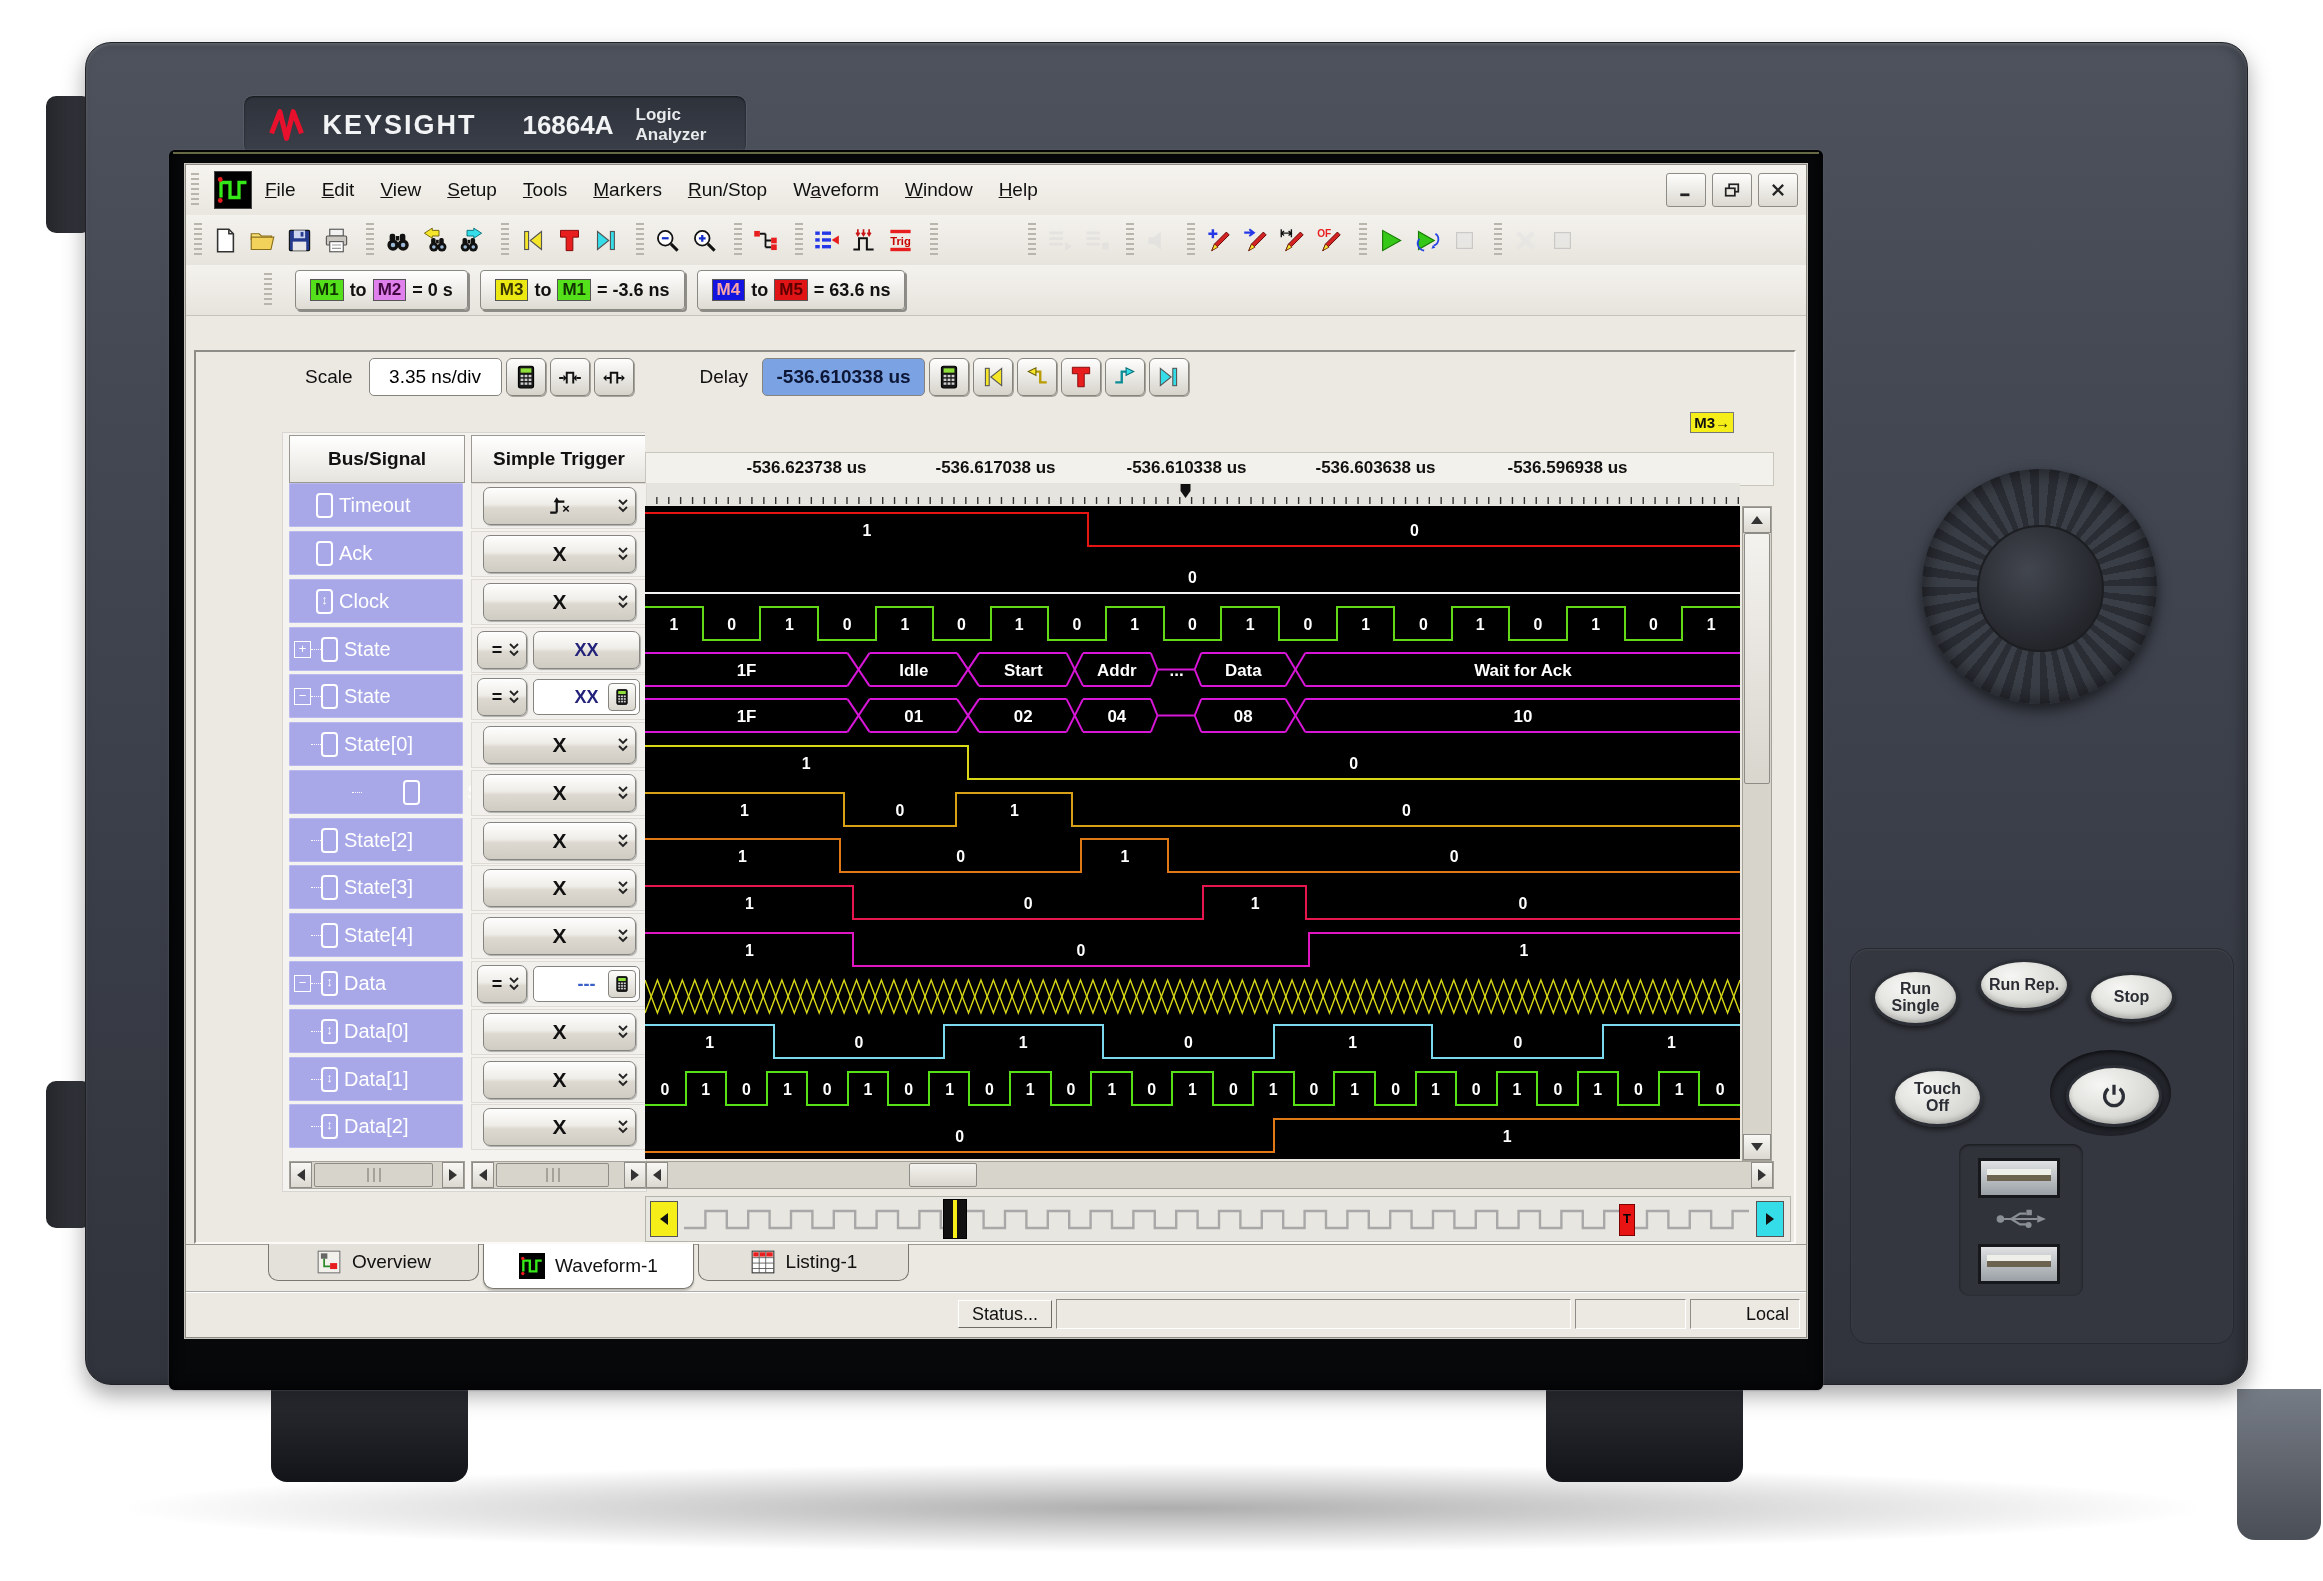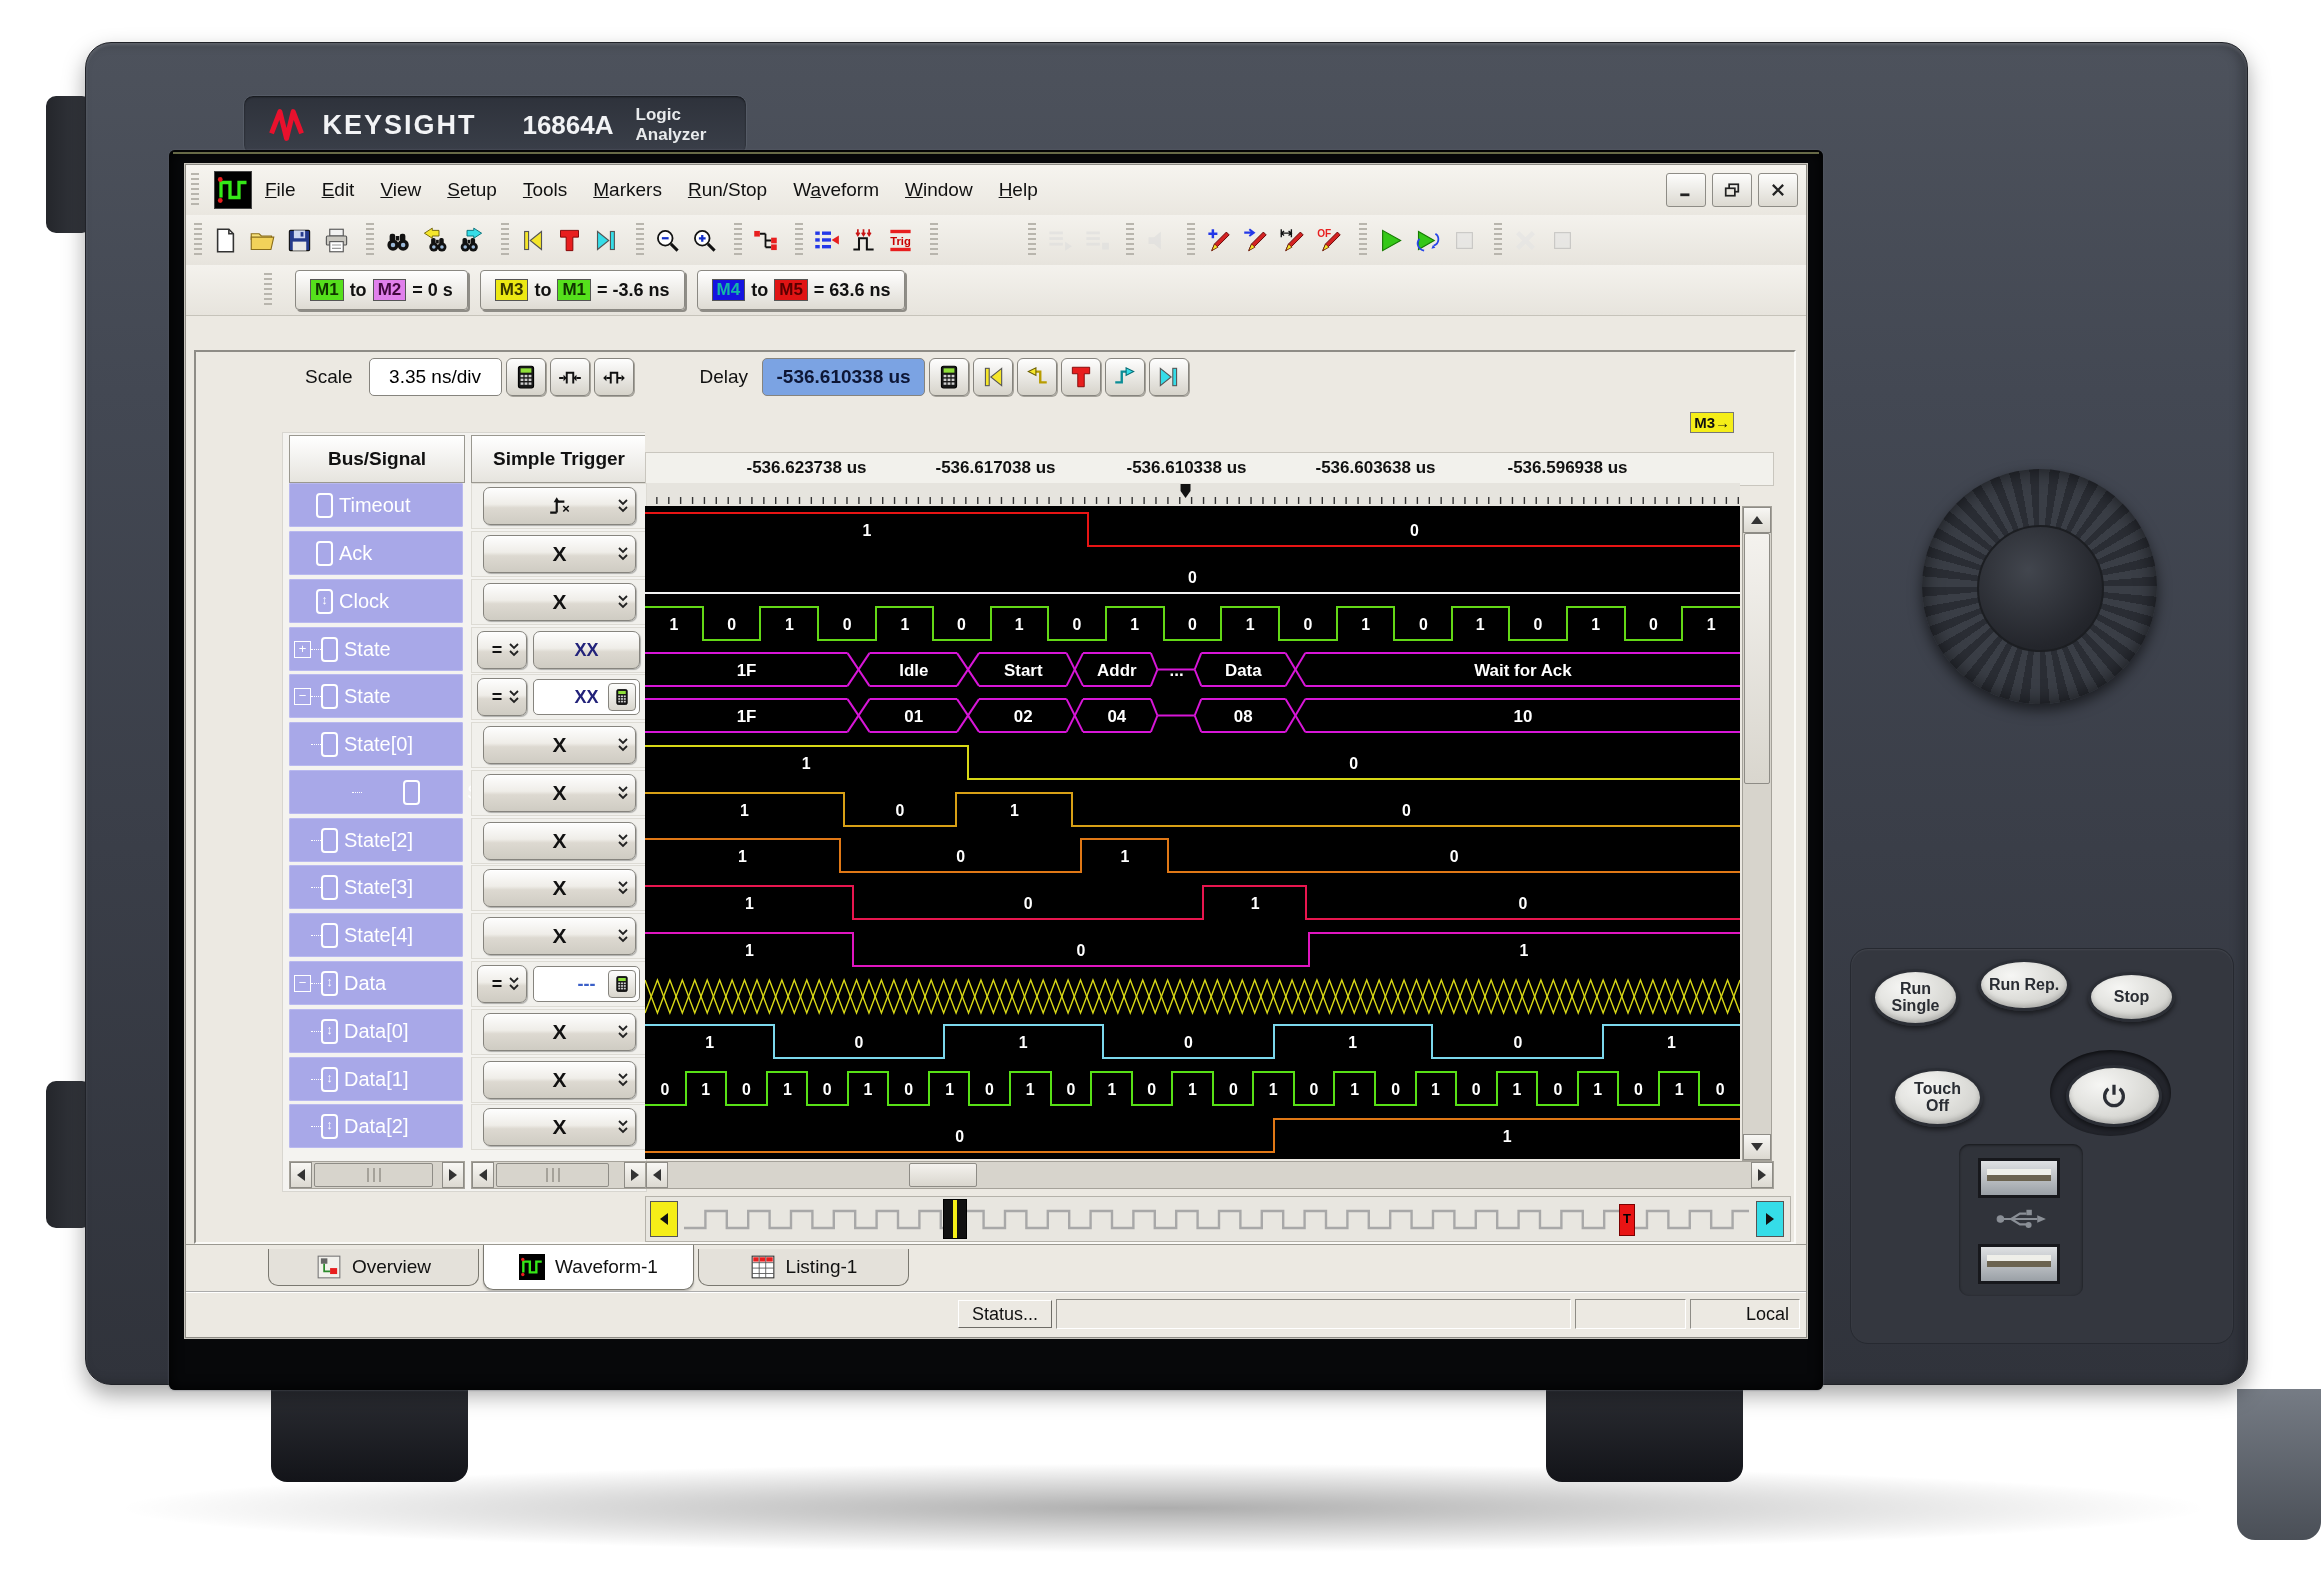--- a/index.html
+++ b/index.html
@@ -83,21 +83,21 @@
   .tri.u{border-left:6px solid transparent;border-right:6px solid transparent;border-bottom:8px solid #333;}
   .tri.d{border-left:6px solid transparent;border-right:6px solid transparent;border-top:8px solid #333;}
   
   .overview{left:459px;top:1031px;width:1144px;height:44px;background:#e8e6e0;border:1px solid #b5b2aa;}
   .ov-btn{position:absolute;top:4px;width:26px;height:34px;border:1px solid #555;display:flex;align-items:center;justify-content:center;}
   .ov-cursor{position:absolute;top:2px;width:22px;height:38px;background:#111;border:1px solid #000;}
   .ov-cursor::after{content:"";position:absolute;left:9px;top:0;width:4px;height:100%;background:#f5ee18;}
   .ov-trig{position:absolute;top:7px;width:14px;height:30px;background:#e81414;border:1px solid #7a0000;color:#000;font-size:13px;font-weight:bold;text-align:center;line-height:28px;}
   
   .tabsline{left:0;top:1079px;width:100%;height:1px;background:#9a9890;}
-  .tabs{left:82px;top:1079px;height:46px;display:flex;align-items:center;gap:4px;}
+  .tabs{left:82px;top:1079px;height:46px;display:flex;align-items:flex-start;gap:4px;}
   .tab{display:flex;align-items:center;gap:10px;justify-content:center;border:1px solid #7a7870;border-top:none;border-radius:0 0 10px 10px;
      background:#e4e1da;height:36px;margin-top:0;padding:0 30px;font-size:19px;color:#111;min-width:149px;}
   .tab.active{background:#fff;height:44px;box-shadow:0 2px 2px rgba(0,0,0,.2);}
   .tab svg{width:26px;height:26px;}
   
   .statusbar{left:0;top:1126px;width:100%;height:42px;background:#ece9e2;border-top:2px groove #fff;font-size:18px;color:#111;}
   .sunk{position:absolute;top:6px;height:28px;border:1px solid;border-color:#8e8c86 #fff #fff #8e8c86;background:#ece9e2;display:flex;align-items:center;}
   .raised{position:absolute;top:7px;height:26px;border:1px solid;border-color:#fff #6e6c66 #6e6c66 #fff;background:#ece9e2;display:flex;align-items:center;justify-content:center;}
   
   .knob{left:1920px;top:468px;width:235px;height:235px;border-radius:50%;
@@ -449,21 +449,21 @@
                 <span class="mchip" style="background: rgb(224, 128, 236); color: rgb(64, 8, 62);">M2</span>
                 <span>= 0 s</span>
               </div>
               <div class="mbtn">
                 <span class="mchip" style="background: rgb(236, 232, 20); color: rgb(58, 56, 0);">M3</span>
                 <span>to</span>
                 <span class="mchip" style="background: rgb(85, 224, 28); color: rgb(16, 51, 0);">M1</span>
                 <span>= -3.6 ns</span>
               </div>
               <div class="mbtn">
-                <span class="mchip" style="background: rgb(20, 20, 224); color: #14b8a6;">M4</span>
+                <span class="mchip" style="background: rgb(20, 20, 224); color: #fca5a5;">M4</span>
                 <span>to</span>
                 <span class="mchip" style="background: rgb(224, 20, 20); color: rgb(90, 0, 0);">M5</span>
                 <span>= 63.6 ns</span>
               </div>
             </div>
         </div>
 
         <div class="abs mainframe"></div>
 
         <div class="abs scalebar">

